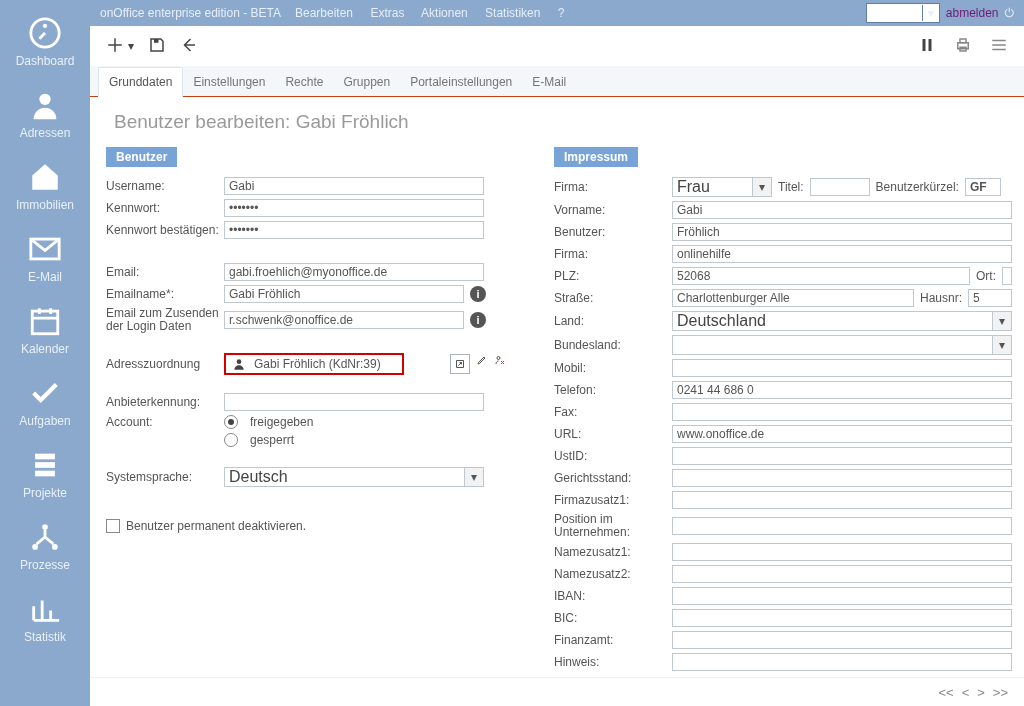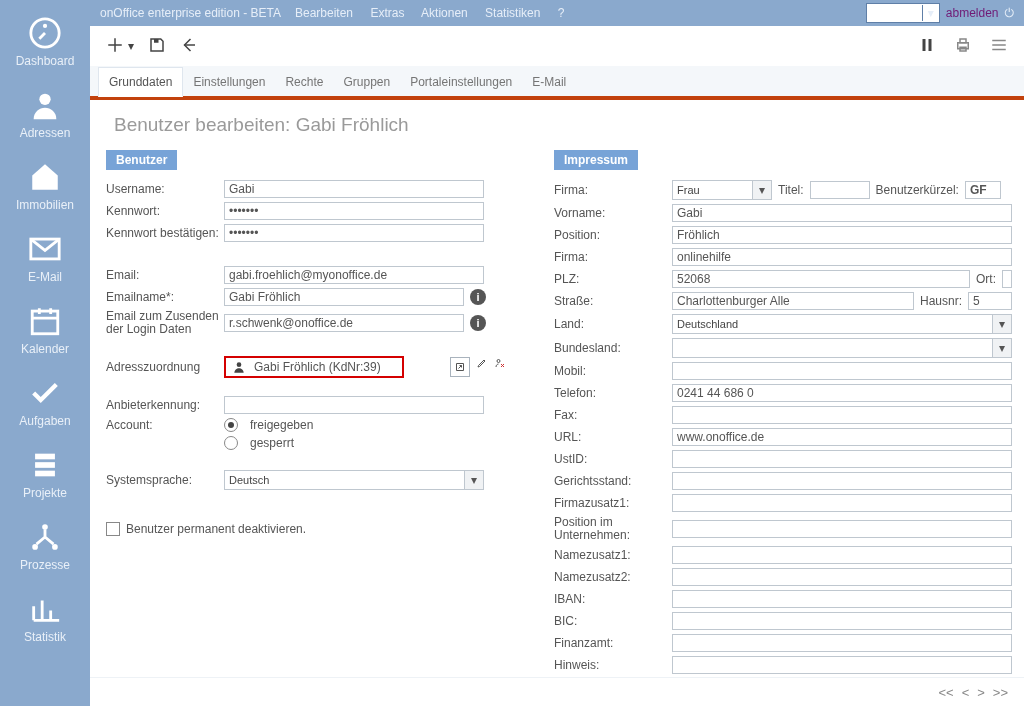--- a/index.html
+++ b/index.html
@@ -11,42 +11,42 @@
 .main{flex:1;display:flex;flex-direction:column;min-width:0;background:#fff}
 .topbar{height:26px;background:#8aa9cd;color:#e6eef8;display:flex;align-items:center;padding:0 10px;font-size:12px}
 .topbar .brand{margin-right:14px}
 .topbar .menu a{color:#e6eef8;text-decoration:none;margin-right:14px}
 .topbar .right{margin-left:auto;display:flex;align-items:center;gap:6px}
 .topbar .user-select{width:72px;height:18px;background:#fff;border:1px solid #5f7fa7;display:flex;align-items:center}
 .topbar .dd{width:16px;height:16px;border-left:1px solid #5f7fa7;display:flex;align-items:center;justify-content:center}
 .toolbar{height:40px;background:#fff;display:flex;align-items:center;padding:0 16px;gap:14px}
 .toolbar .spr{margin-left:auto;display:flex;gap:18px;color:#888}
 .toolbar svg{width:18px;height:18px;fill:#444}
-.tabs{height:30px;background:#f4f7fa;border-bottom:4px solid #c2410c;display:flex;align-items:flex-end;padding-left:8px;gap:0}
+.tabs{height:30px;background:#f4f7fa;border-bottom:1px solid #c2410c;display:flex;align-items:flex-end;padding-left:8px;gap:0}
 .tab{padding:7px 10px;font-size:12px;color:#757575;cursor:pointer}
 .tab.active{background:#fff;border:1px solid #dfe6ee;border-bottom:1px solid #fff;color:#555;position:relative;top:1px}
 .page{flex:1;min-height:0;background:#fff;overflow:hidden;display:flex;flex-direction:column}
 .page-title{font-size:19px;font-weight:normal;color:#9a9a9a;margin:14px 0 10px 24px}
 .scroll{flex:1;overflow-y:auto;overflow-x:hidden;display:flex;gap:18px;padding:0 12px 12px 16px;position:relative}
 .panel{flex:1;min-width:0}
 .panel-head{display:inline-block;background:#77a3d7;color:#fff;font-weight:bold;padding:3px 10px;margin:4px 0 8px 0;font-size:12px}
 .row{display:flex;align-items:center;margin:2px 0 4px 0}
 .lab{width:118px;color:#555;font-size:12px;line-height:14px}
 .lab2{width:118px;color:#555;font-size:12px;line-height:13px}
 .val{flex:1;display:flex;align-items:center;gap:6px}
 input[type=text],input[type=password]{border:1px solid #bfc7cf;background:#fff;height:18px;padding:0 4px;font-size:12px;color:#555;box-sizing:border-box}
 .w-main{width:260px}
 .info-icon{width:16px;height:16px;border-radius:50%;background:#555;color:#fff;display:flex;align-items:center;justify-content:center;font-size:11px;font-weight:bold}
 .addr-box{border:2px solid #d40000;padding:2px 4px 2px 6px;display:flex;align-items:center;gap:8px;width:166px}
 .addr-box svg{width:14px;height:14px;fill:#444}
 .addr-actions{display:flex;gap:6px;margin-left:40px}
 .addr-actions .actbtn{width:18px;height:18px;border:1px solid #a9b3bd;display:flex;align-items:center;justify-content:center}
 .addr-actions svg{width:12px;height:12px;fill:#555}
 .select{border:1px solid #bfc7cf;height:20px;display:flex;align-items:center;box-sizing:border-box;background:#fff}
-.select .sv{flex:1;padding:0 4px;font-size:11px;color:#444}
+.select .sv{flex:1;padding:0 4px;font-size:16px;color:#444}
 .select .sb{width:18px;height:100%;border-left:1px solid #bfc7cf;display:flex;align-items:center;justify-content:center;background:#f0f2f4}
 .radio{width:12px;height:12px;border:1px solid #888;border-radius:50%;display:inline-flex;align-items:center;justify-content:center;margin-right:6px}
 .radio .dot{width:6px;height:6px;border-radius:50%;background:#444}
 .chk{width:12px;height:12px;border:1px solid #888;display:inline-block;margin-right:6px;vertical-align:middle}
 .right-panel .lab{width:118px}
 .right-panel input[type=text]{width:100%}
 .mini{width:100px}
 .pager{height:28px;display:flex;align-items:center;justify-content:flex-end;padding:0 16px;color:#888;font-size:13px;gap:8px;border-top:1px solid #eef2f6;background:#fff}
 .scroll::-webkit-scrollbar{width:12px}
 .scroll::-webkit-scrollbar-thumb{background:#cdd6df}
@@ -310,21 +310,21 @@
                 <input type="text" style="width: 36px; font-weight: bold;" value="GF">
             </div>
             </div>
           <div class="row">
               <div class="lab">Vorname:</div>
               <div class="val">
                 <input type="text" value="Gabi" style="">
               </div>
             </div>
           <div class="row">
-              <div class="lab">Position:</div>
+              <div class="lab">Benutzer:</div>
               <div class="val">
                 <input type="text" value="Fröhlich" style="">
               </div>
             </div>
           <div class="row">
               <div class="lab">Firma:</div>
               <div class="val">
                 <input type="text" value="onlinehilfe" style="">
               </div>
             </div>

